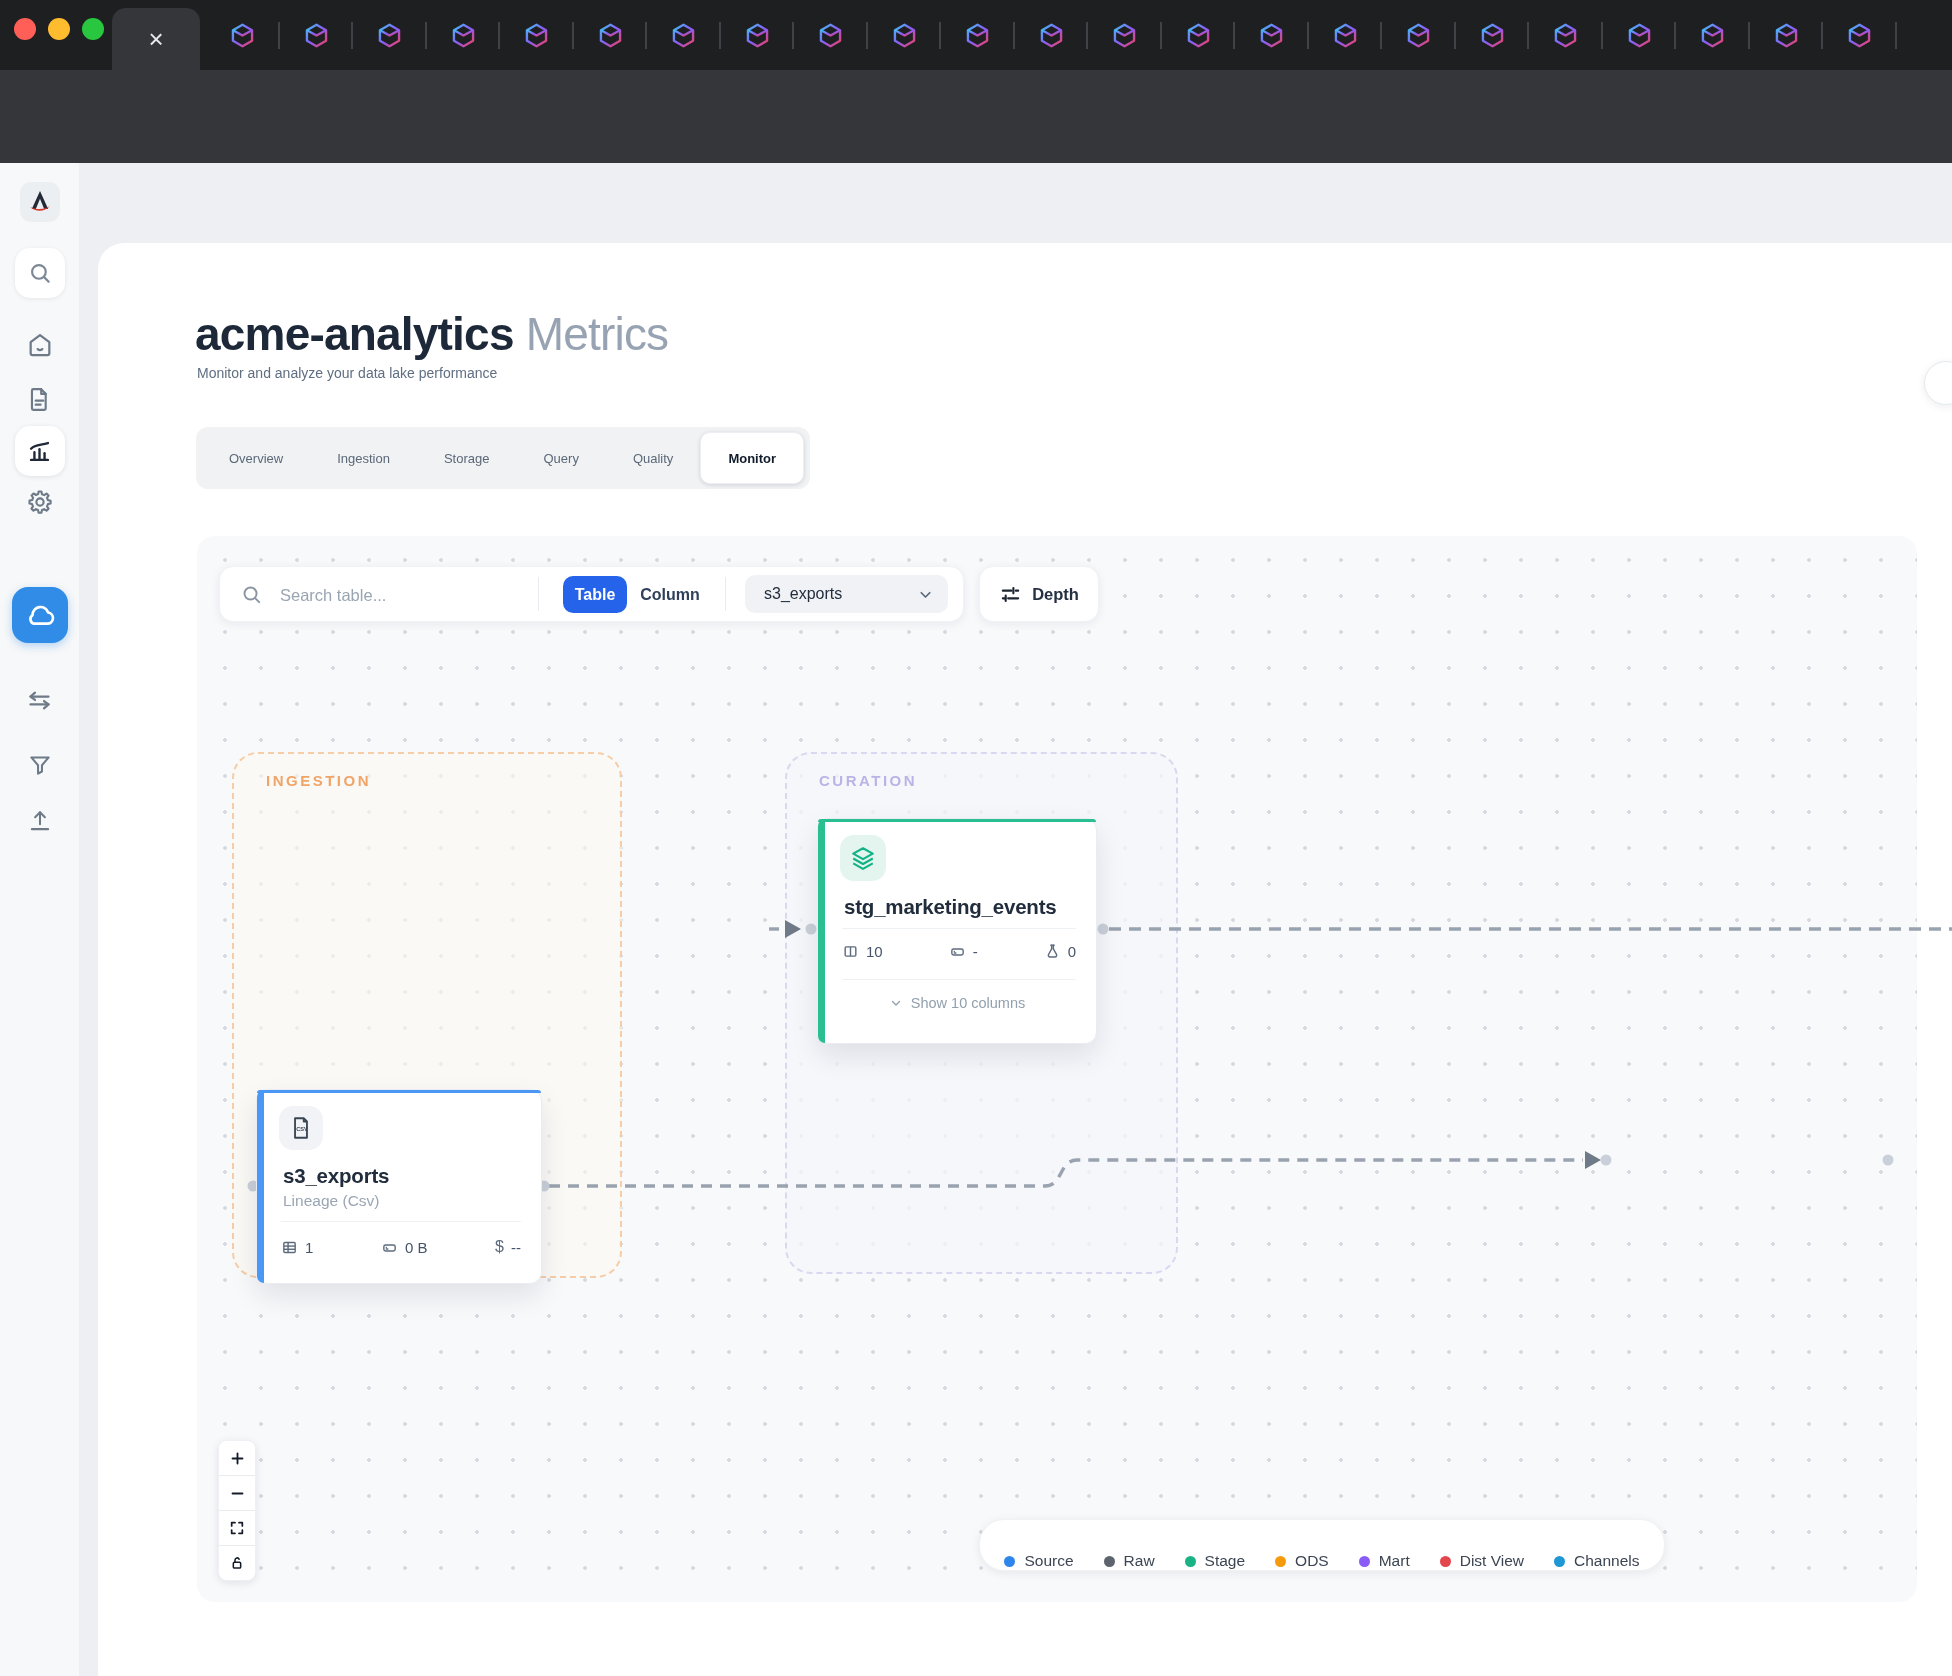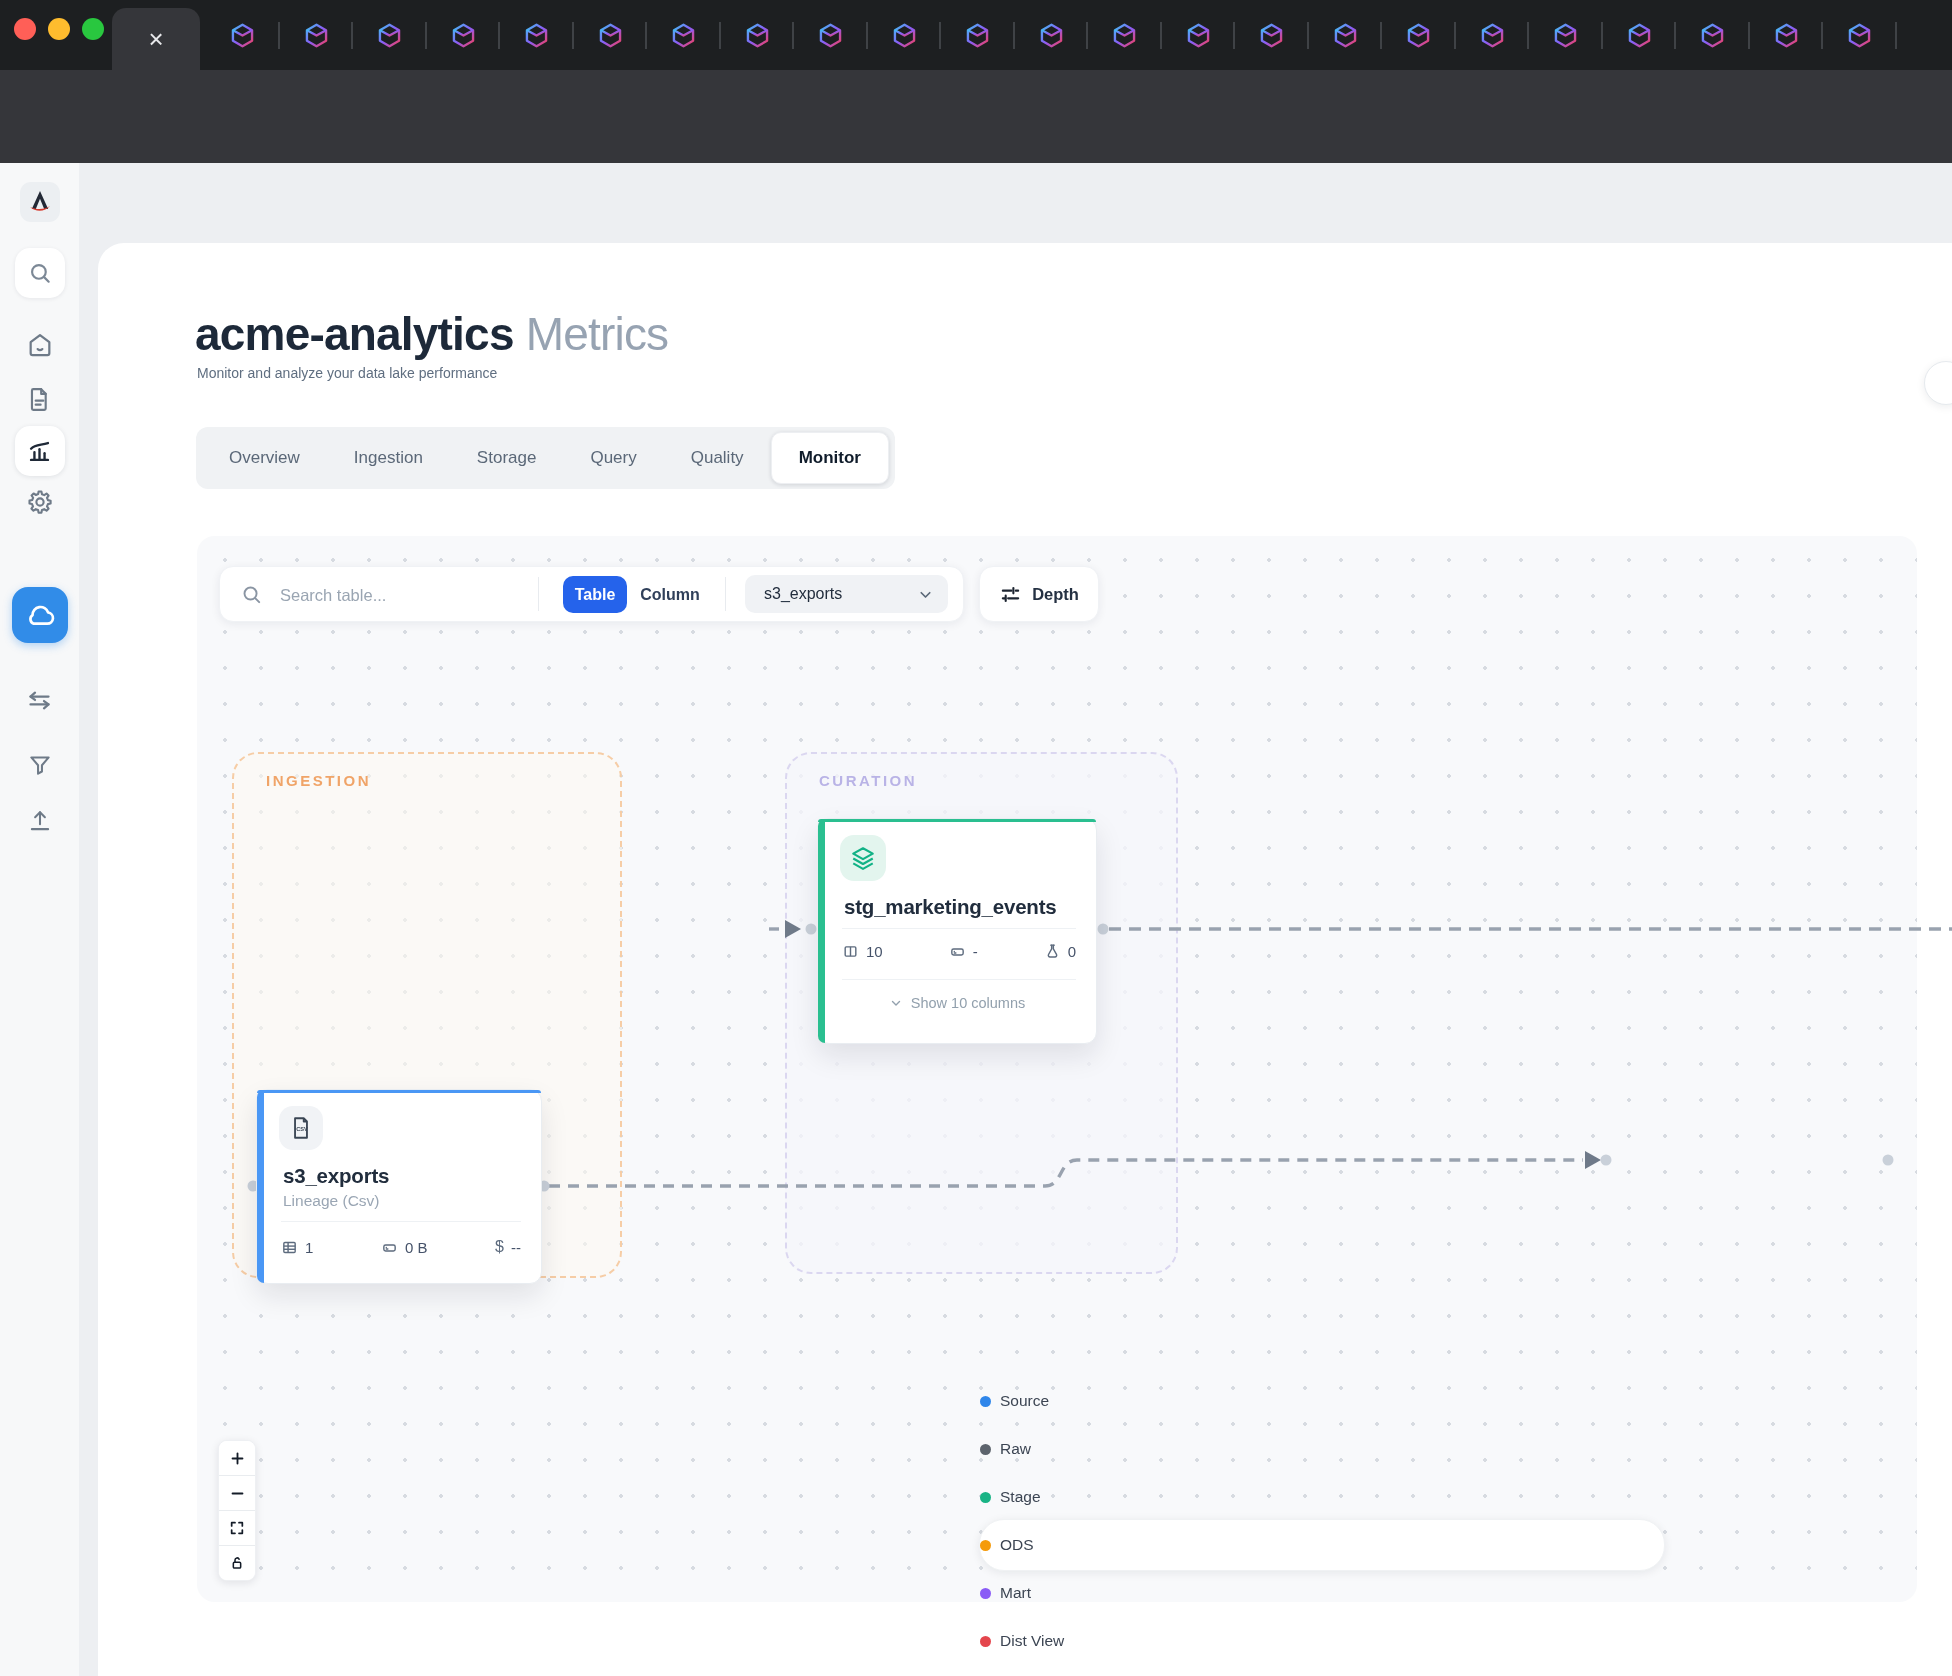--- a/index.html
+++ b/index.html
@@ -41,21 +41,21 @@
 
   .content-bg{position:absolute;left:79px;top:163px;width:1873px;height:1513px;background:#edeff2;}
   .main-card{position:absolute;left:98px;top:243px;width:1854px;height:1433px;background:#fff;border-top-left-radius:26px;}
 
   .page-title{position:absolute;left:97px;top:64px;font-size:46px;font-weight:700;color:#1d2939;letter-spacing:-.8px;}
   .page-title .light{color:#97a3b2;font-weight:400;}
   .subtitle{position:absolute;left:99px;top:122px;font-size:14px;color:#5f6e80;}
 
   .tabbar{position:absolute;left:98px;top:184px;height:62px;background:#f0f2f4;border-radius:12px;
           display:inline-flex;align-items:center;padding:0 6px;}
-  .nav-tab{padding:0 27px;font-size:17px;color:#5b6878;height:50px;display:flex;align-items:center;cursor:pointer;white-space:nowrap;}
+  .nav-tab{padding:0 27px;font-size:13px;color:#5b6878;height:50px;display:flex;align-items:center;cursor:pointer;white-space:nowrap;}
   .nav-tab.active{background:#fff;border-radius:10px;color:#101c2b;font-weight:700;
                   box-shadow:0 1px 4px rgba(16,24,40,.14);border:1px solid #edeff2;}
 
   .side-fab{position:absolute;left:1826px;top:118px;width:42px;height:42px;border-radius:50%;background:#fff;
             border:1px solid #e6eaee;box-shadow:0 2px 8px rgba(15,23,42,.08);}
 
   
   .canvas{position:absolute;left:99px;top:293px;width:1720px;height:1066px;background:#f8f9fb;border-radius:18px;
           background-image:radial-gradient(#d7dbe1 1.7px, transparent 1.7px);background-size:36px 36px;background-position:10px 6px;}
 
@@ -106,21 +106,21 @@
   .node-mart{left:1406px;top:553px;width:282px;height:142px;}
 
   .zoom-panel{position:absolute;left:21px;top:904px;width:36px;background:#fff;border-radius:9px;
               box-shadow:0 2px 8px rgba(15,23,42,.10);border:1px solid #eef0f3;overflow:hidden;}
   .zbtn{width:36px;height:34px;display:flex;align-items:center;justify-content:center;color:#141c28;
         border-bottom:1px solid #e9ecef;cursor:pointer;background:#fff;}
   .zbtn:last-child{border-bottom:none;}
 
   .legend{position:absolute;left:782px;top:983px;width:684px;height:50px;background:#fff;border-radius:25px;
           box-shadow:0 2px 10px rgba(15,23,42,.08);border:1px solid #f0f2f4;
-          display:flex;align-items:flex-start;justify-content:center;gap:30px;flex-direction:column;}
+          display:flex;align-items:flex-end;justify-content:center;gap:30px;}
   .lg-item{display:flex;align-items:center;gap:9px;cursor:pointer;}
   .lg-dot{width:11px;height:11px;border-radius:50%;}
   .lg-label{font-size:15.5px;color:#3c4553;}
 </style>
 </head>
 <body>
 
 <svg width="0" height="0" style="position:absolute" aria-hidden="true">
   <defs>
     <linearGradient id="cubeGrad" x1="0" y1="0" x2="1" y2="1">

